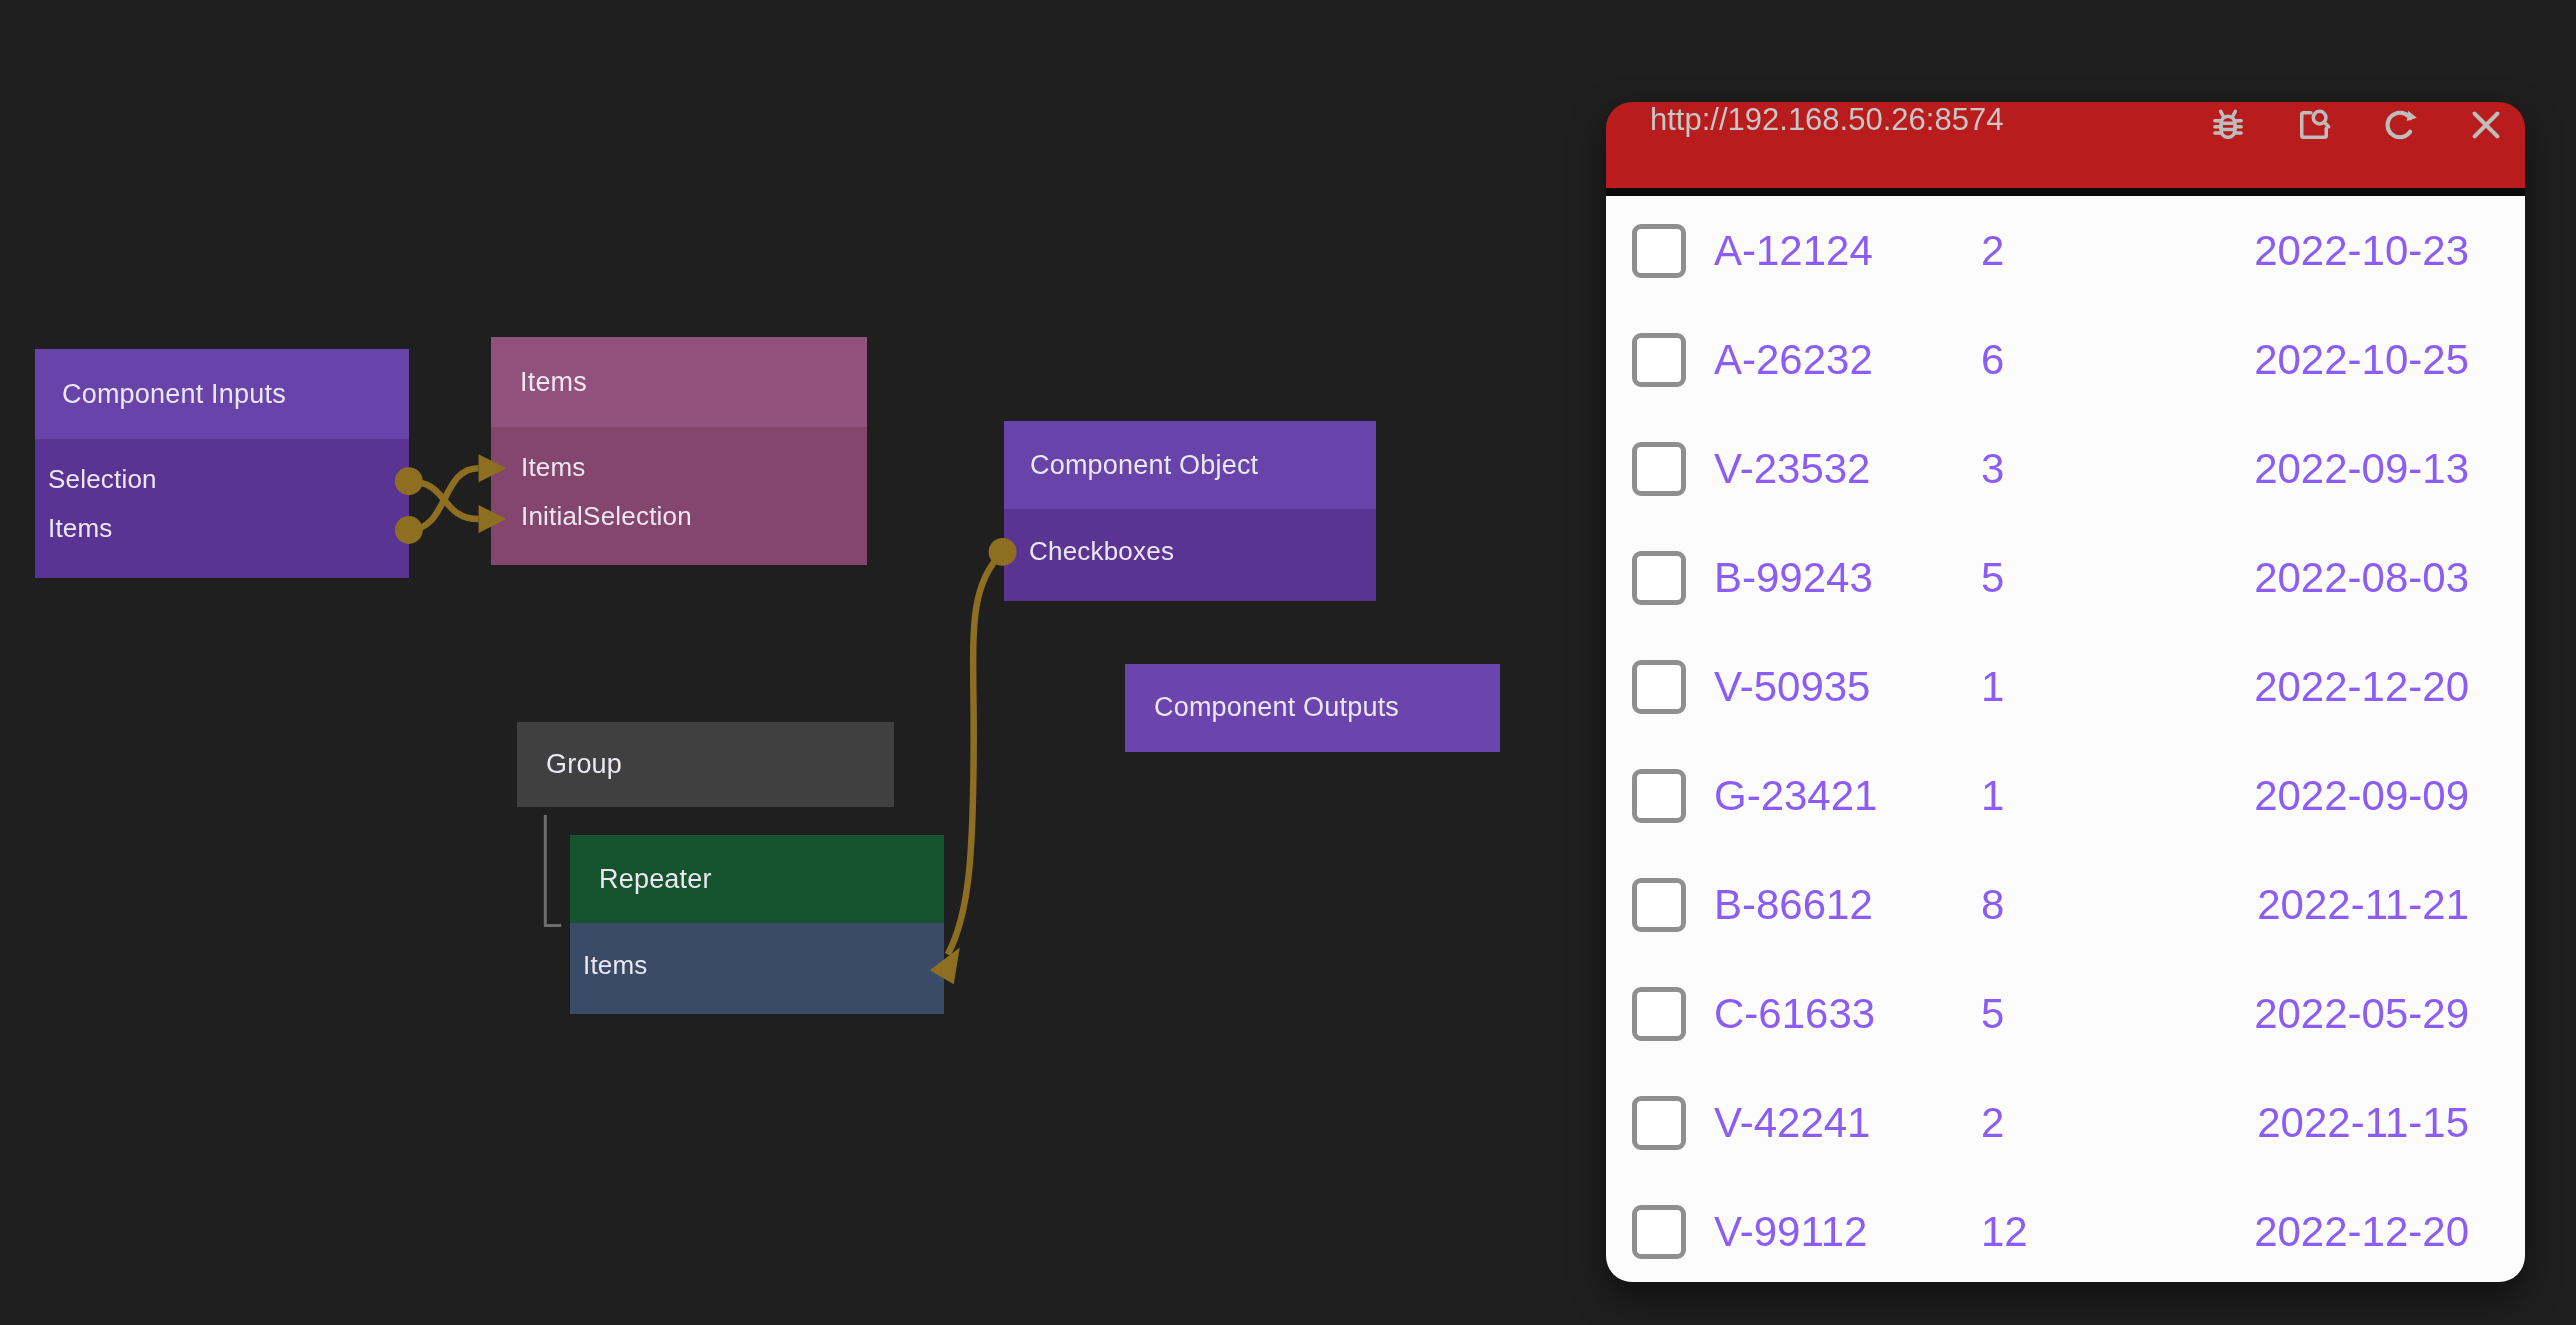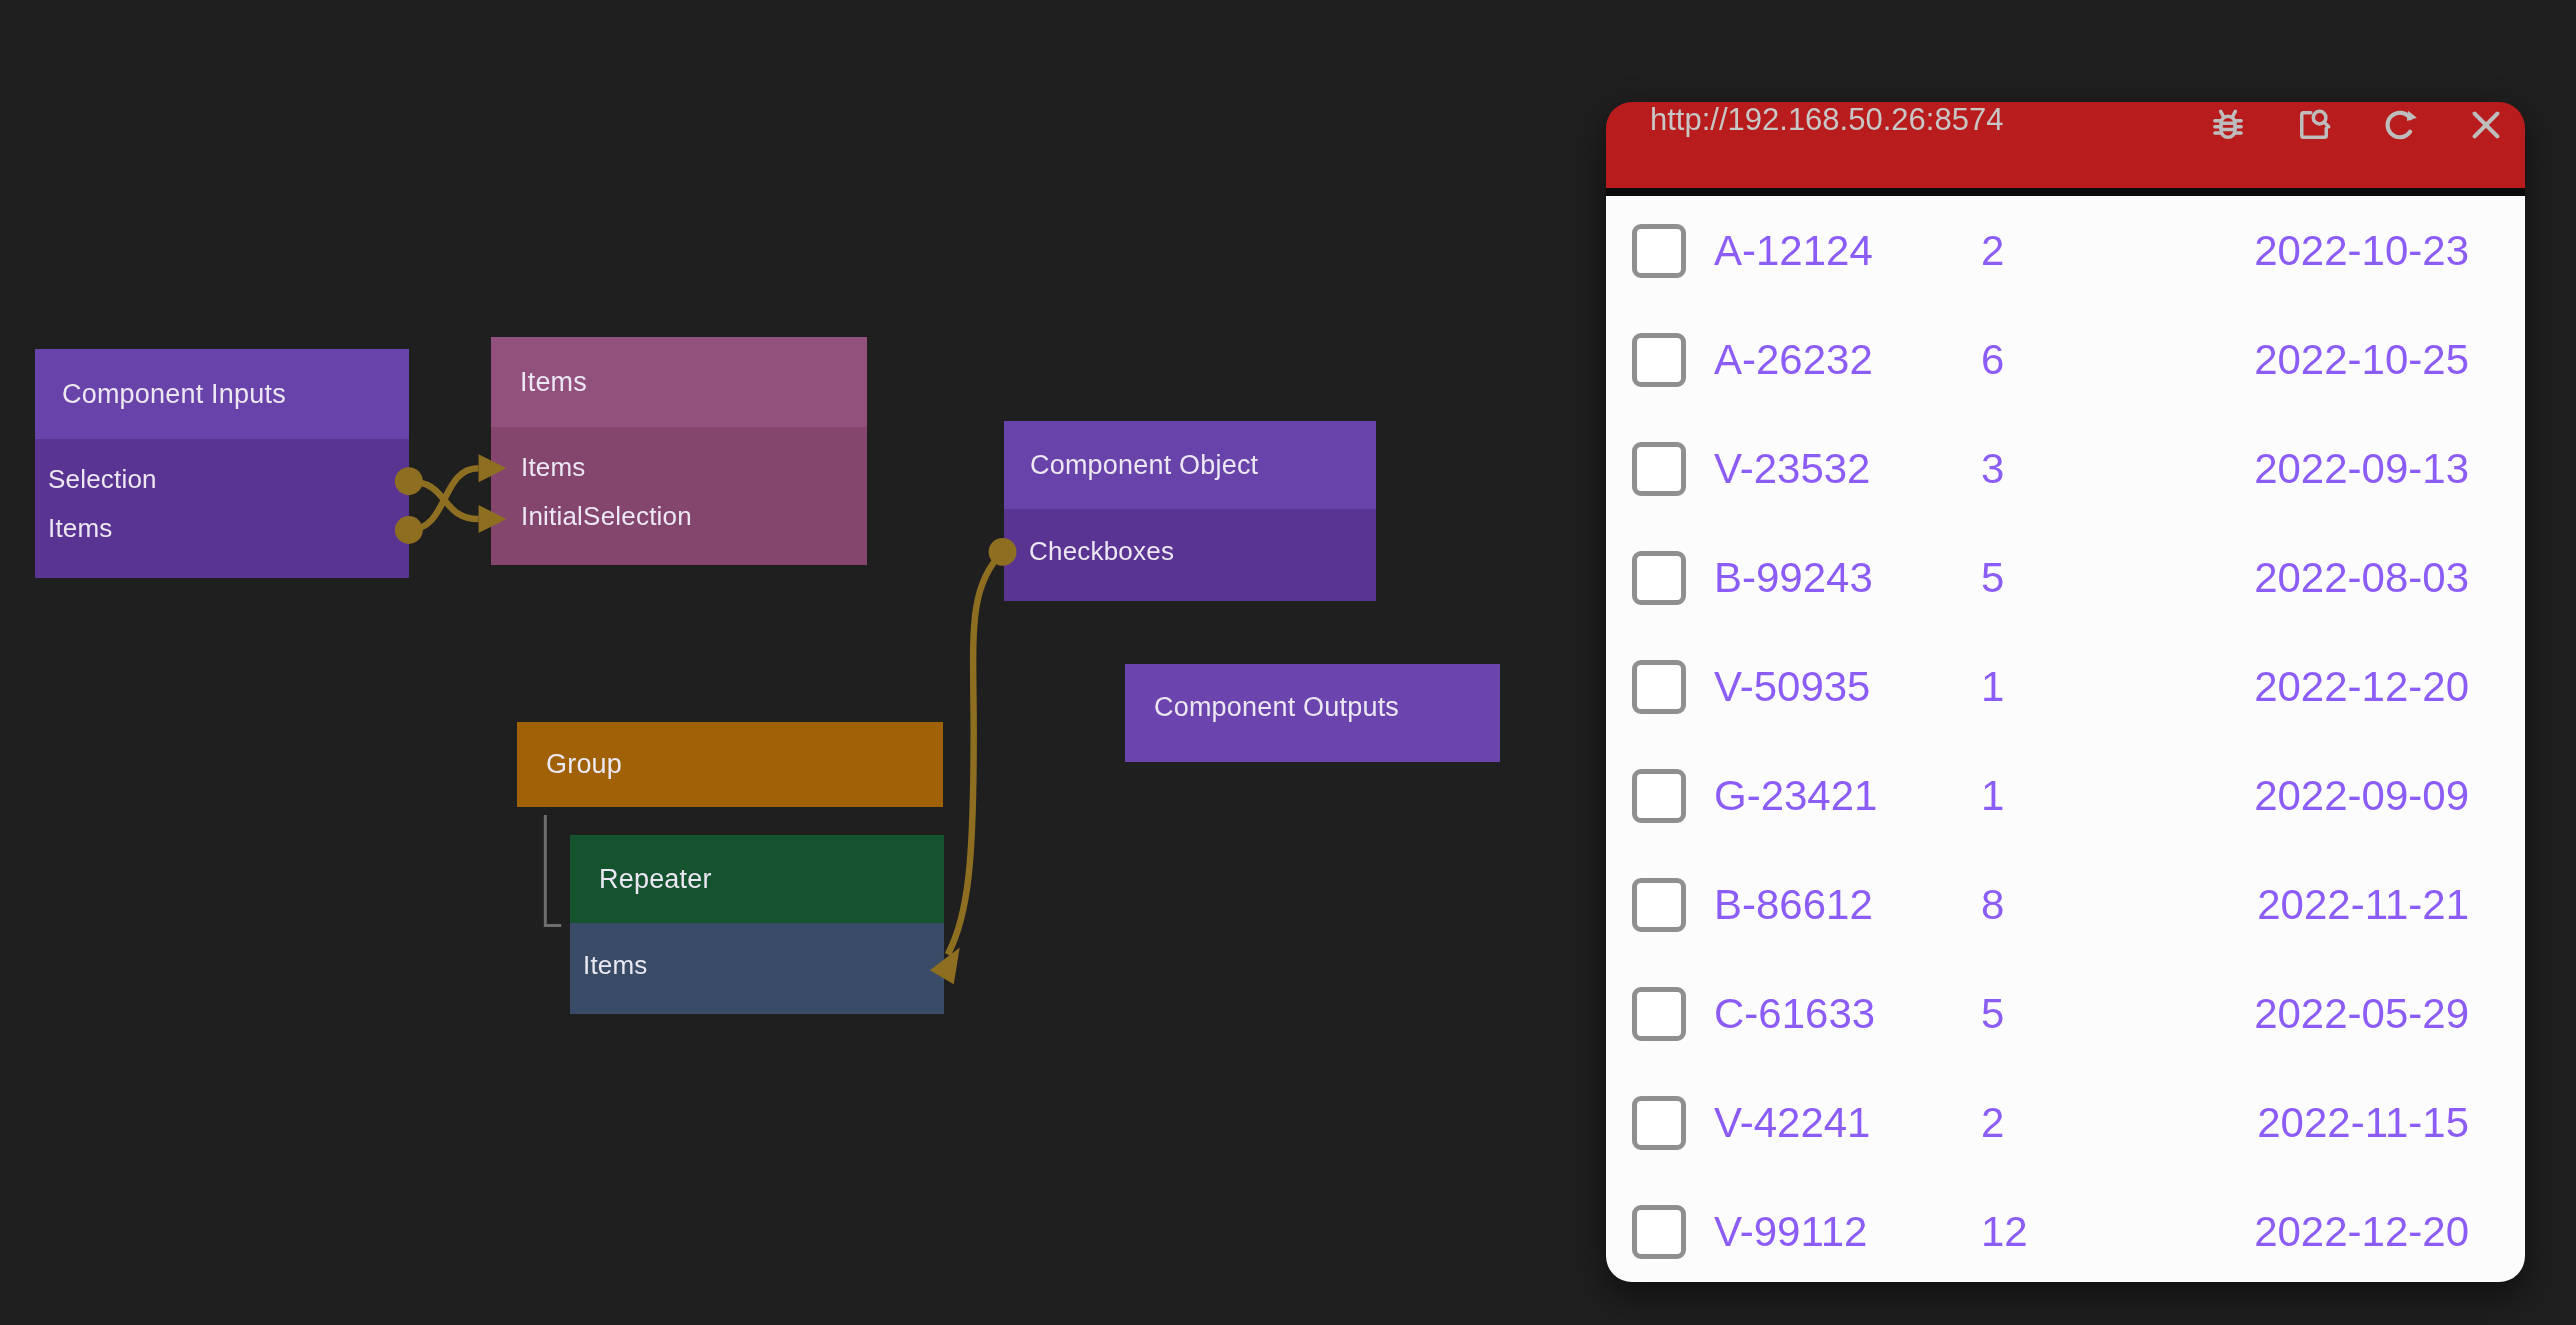--- a/index.html
+++ b/index.html
@@ -21,24 +21,24 @@
   #n-script{left:491px;top:337px;width:376px;}
   #n-script .hd{height:90px;background:#92507C;padding-left:29px;}
   #n-script .bd{height:138px;background:#85466E;padding-top:16px;box-sizing:border-box;}
   #n-script .prow{padding-left:30px;}
 
   #n-object{left:1004px;top:421px;width:372px;}
   #n-object .hd{height:88px;background:#6843AA;padding-left:26px;}
   #n-object .bd{height:92px;background:#5A3492;padding-top:18px;box-sizing:border-box;}
   #n-object .prow{padding-left:25px;}
 
-  #n-outputs{left:1125px;top:664px;width:375px;height:98px;background:#6B44AD;}
+  #n-outputs{left:1125px;top:664px;width:375px;height:88px;background:#6B44AD;}
   #n-outputs .hd{height:86px;padding-left:29px;}
 
-  #n-group{left:517px;top:722px;width:426px;height:85px;background:#a16207;}
+  #n-group{left:517px;top:722px;width:377px;height:85px;background:#404040;}
   #n-group .hd{height:85px;padding-left:29px;}
 
   #n-repeater{left:570px;top:835px;width:374px;}
   #n-repeater .hd{height:88px;background:#14532d;padding-left:29px;}
   #n-repeater .bd{height:91px;background:#394B66;padding-top:18px;box-sizing:border-box;}
   #n-repeater .prow{padding-right:25px;}
 
   
   #wires{position:absolute;left:0;top:0;width:2576px;height:1325px;pointer-events:none;}
   #wires [data-interactable="true"]{pointer-events:auto;}

